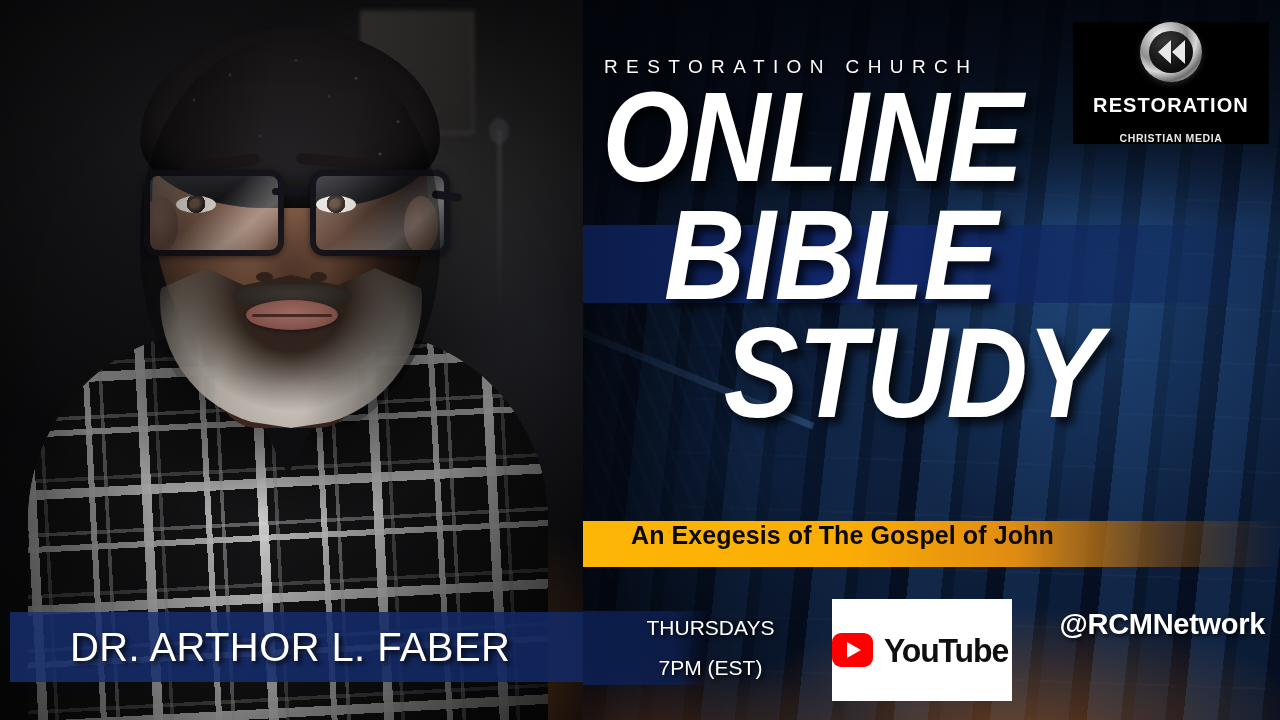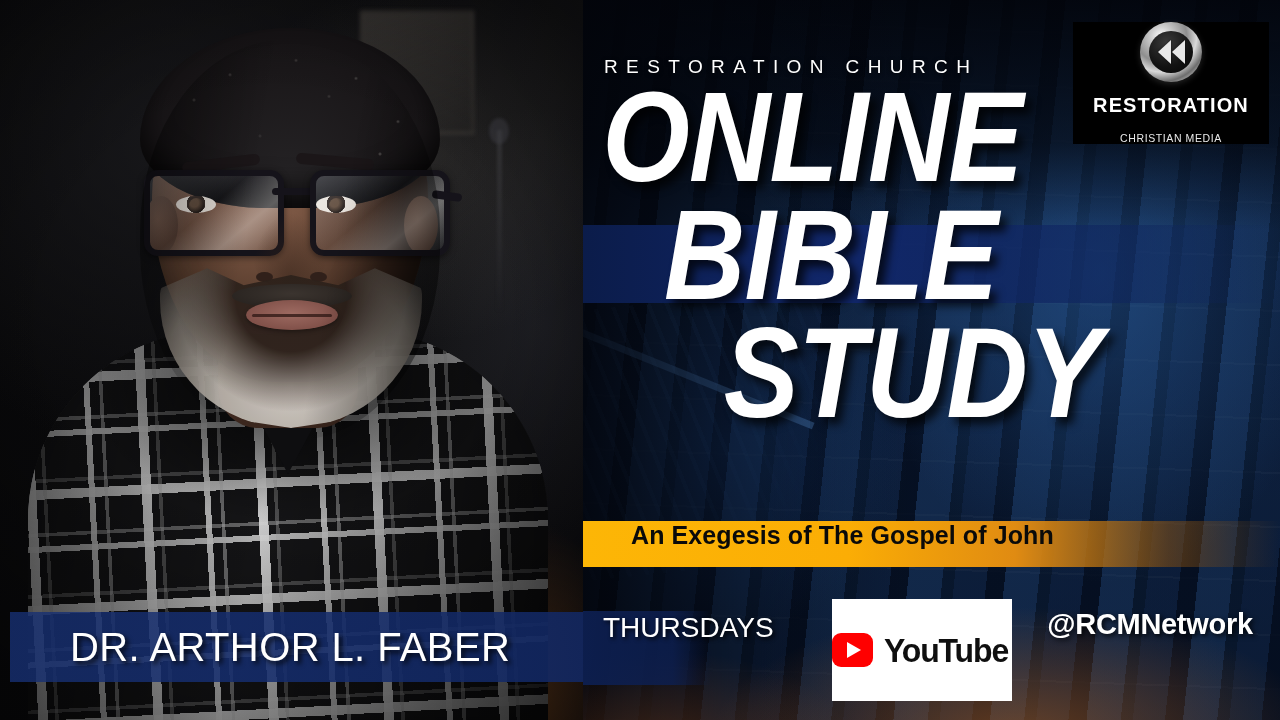--- a/index.html
+++ b/index.html
@@ -439,38 +439,39 @@
     margin-top: 12px;
     color: #fff;
     font-size: 20px;
     font-weight: 700;
     letter-spacing: 1.1px;
   }
   .logo-sub {
     margin-top: 15px;
     color: #e9e9e9;
     font-size: 10.5px;
-    font-weight: 400;
+    font-weight: 700;
     letter-spacing: .6px;
     text-align: right;
   }
 
   
   .sched-band {
     position: absolute;
     left: 0; top: 611px;
     width: 128px; height: 74px;
     background: linear-gradient(90deg, rgba(13,31,80,.94) 0%, rgba(13,31,80,.82) 70%, rgba(13,31,80,0) 100%);
   }
   .schedule {
     position: absolute;
     left: 20px; top: 608px;
     width: 215px;
+    text-align: center;
     color: #fff;
-    font-size: 28px;
+    font-size: 21px;
     line-height: 40px;
     font-weight: 400;
     text-shadow: 2px 2px 4px rgba(0,0,0,.9);
   }
   .yt-box {
     position: absolute;
     left: 249px; top: 599px;
     width: 180px; height: 102px;
     background: #fff;
     display: flex;
@@ -505,20 +506,21 @@
     width: 230px;
     text-align: center;
     color: #fff;
     text-shadow: 2px 2px 5px rgba(0,0,0,.9);
   }
   .handle-main {
     font-size: 29px;
     font-weight: 700;
     letter-spacing: -.3px;
     line-height: 36px;
+    text-align: right;
   }
   .handle-sub {
     font-size: 24px;
     font-weight: 700;
     line-height: 32px;
   }
 
   
   .name-band {
     position: absolute;
@@ -618,20 +620,21 @@
       <div class="logo-sub">CHRISTIAN MEDIA</div>
     </div>
 
     <div class="orange-bar">
       <div class="orange-bar-text">An Exegesis of The Gospel of John</div>
     </div>
 
     <div class="sched-band"></div>
     <div class="schedule">
       <div>THURSDAYS</div>
+      <div>7PM (EST)</div>
     </div>
 
     <div class="yt-box">
       <div class="yt-play">
           <i></i>
         </div>
       <div class="yt-word">YouTube</div>
     </div>
 
     <div class="handle-block">

